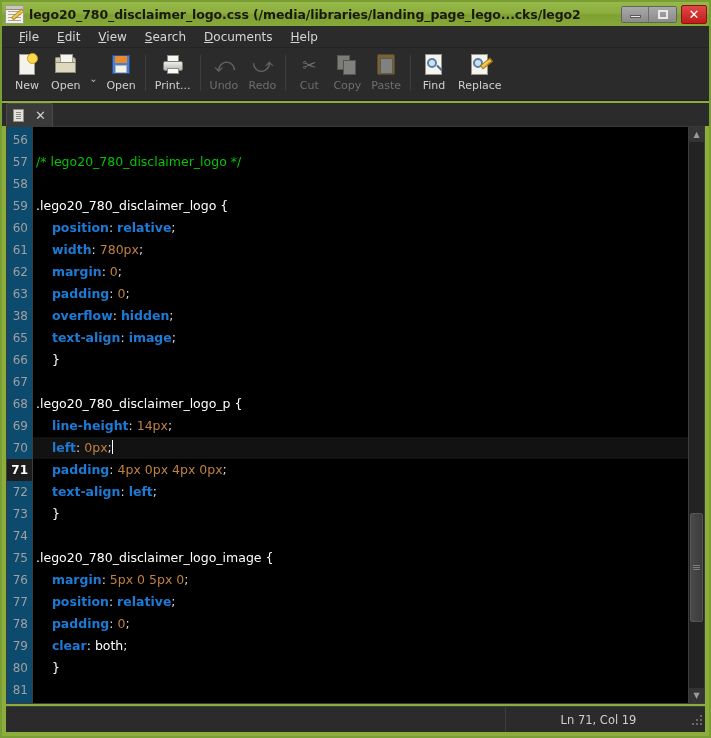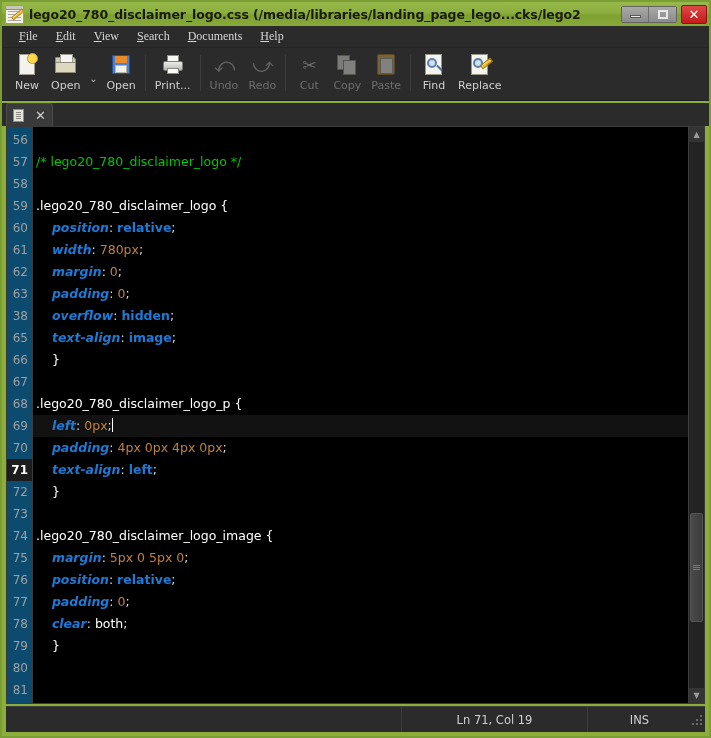--- a/index.html
+++ b/index.html
@@ -93,21 +93,20 @@
   }
 
   
   .menubar {
     flex: 0 0 22px;
     height: 22px;
     background: #2b2b2b;
     display: flex; align-items: center;
     padding-left: 8px;
     border-bottom: 1px solid #242424;
-    font-family: Liberation Serif, serif;
   }
   .menu-item {
     font-size: 12px;
     color: #d6d6d6;
     padding: 3px 9px;
     white-space: nowrap;
   }
   .menu-item .mn { text-decoration: underline; }
 
   
@@ -293,21 +292,21 @@
   }
   .cline {
     height: 22px; line-height: 22px;
     white-space: pre;
     padding-left: 3px;
     color: #ffffff;
   }
   .cline.cur { background: #121212; }
   .cmt { color: #00c600; }
   .sel { color: #ffffff; }
-  .prop { color: #1d7bd6; font-weight: bold; font-style: italic; }
+  .prop { color: #1d7bd6; font-weight: bold; }
   .kw { color: #1d7bd6; font-weight: bold; }
   .num { color: #c08040; }
   .pun { color: #d8d8d8; }
   .plain { color: #ffffff; }
   .caret {
     display: inline-block; width: 1px; height: 14px;
     background: #ffffff; vertical-align: -2px; margin-left: 0px;
   }
 
   
@@ -550,20 +549,21 @@
         <div class="cline"><span class="sel">.lego20_780_disclaimer_logo {</span></div>
         <div class="cline"><span class="plain">    </span><span class="prop">position</span><span class="pun">: </span><span class="kw">relative</span><span class="pun">;</span></div>
         <div class="cline"><span class="plain">    </span><span class="prop">width</span><span class="pun">: </span><span class="num">780px</span><span class="pun">;</span></div>
         <div class="cline"><span class="plain">    </span><span class="prop">margin</span><span class="pun">: </span><span class="num">0</span><span class="pun">;</span></div>
         <div class="cline"><span class="plain">    </span><span class="prop">padding</span><span class="pun">: </span><span class="num">0</span><span class="pun">;</span></div>
         <div class="cline"><span class="plain">    </span><span class="prop">overflow</span><span class="pun">: </span><span class="kw">hidden</span><span class="pun">;</span></div>
         <div class="cline"><span class="plain">    </span><span class="prop">text-align</span><span class="pun">: </span><span class="kw">image</span><span class="pun">;</span></div>
         <div class="cline"><span class="plain">    }</span></div>
         <div class="cline">&nbsp;</div>
         <div class="cline"><span class="sel">.lego20_780_disclaimer_logo_p {</span></div>
+        <div class="cline"><span class="plain">    </span><span class="prop">line-height</span><span class="pun">: </span><span class="num">14px</span><span class="pun">;</span></div>
         <div class="cline cur"><span class="plain">    </span><span class="prop">left</span><span class="pun">: </span><span class="num">0px</span><span class="pun">;</span><span class="caret"></span></div>
         <div class="cline"><span class="plain">    </span><span class="prop">padding</span><span class="pun">: </span><span class="num">4px 0px 4px 0px</span><span class="pun">;</span></div>
         <div class="cline"><span class="plain">    </span><span class="prop">text-align</span><span class="pun">: </span><span class="kw">left</span><span class="pun">;</span></div>
         <div class="cline"><span class="plain">    }</span></div>
         <div class="cline">&nbsp;</div>
         <div class="cline"><span class="sel">.lego20_780_disclaimer_logo_image {</span></div>
         <div class="cline"><span class="plain">    </span><span class="prop">margin</span><span class="pun">: </span><span class="num">5px 0 5px 0</span><span class="pun">;</span></div>
         <div class="cline"><span class="plain">    </span><span class="prop">position</span><span class="pun">: </span><span class="kw">relative</span><span class="pun">;</span></div>
         <div class="cline"><span class="plain">    </span><span class="prop">padding</span><span class="pun">: </span><span class="num">0</span><span class="pun">;</span></div>
         <div class="cline"><span class="plain">    </span><span class="prop">clear</span><span class="pun">: </span><span class="plain">both</span><span class="pun">;</span></div>
@@ -577,18 +577,17 @@
             <div class="sc-grip"></div>
           </div>
       </div>
       <div class="sc-btn">▼</div>
     </div>
   </div>
 
   <div class="statusbar">
     <div class="st-spacer"></div>
     <div class="st-cell st-pos">Ln 71, Col 19</div>
-    <div class="st-cell st-ins">INS</div>
     <div class="grip"></div>
   </div>
   <div class="bottom-pad"></div>
 
 </div>
 
 </body></html>

